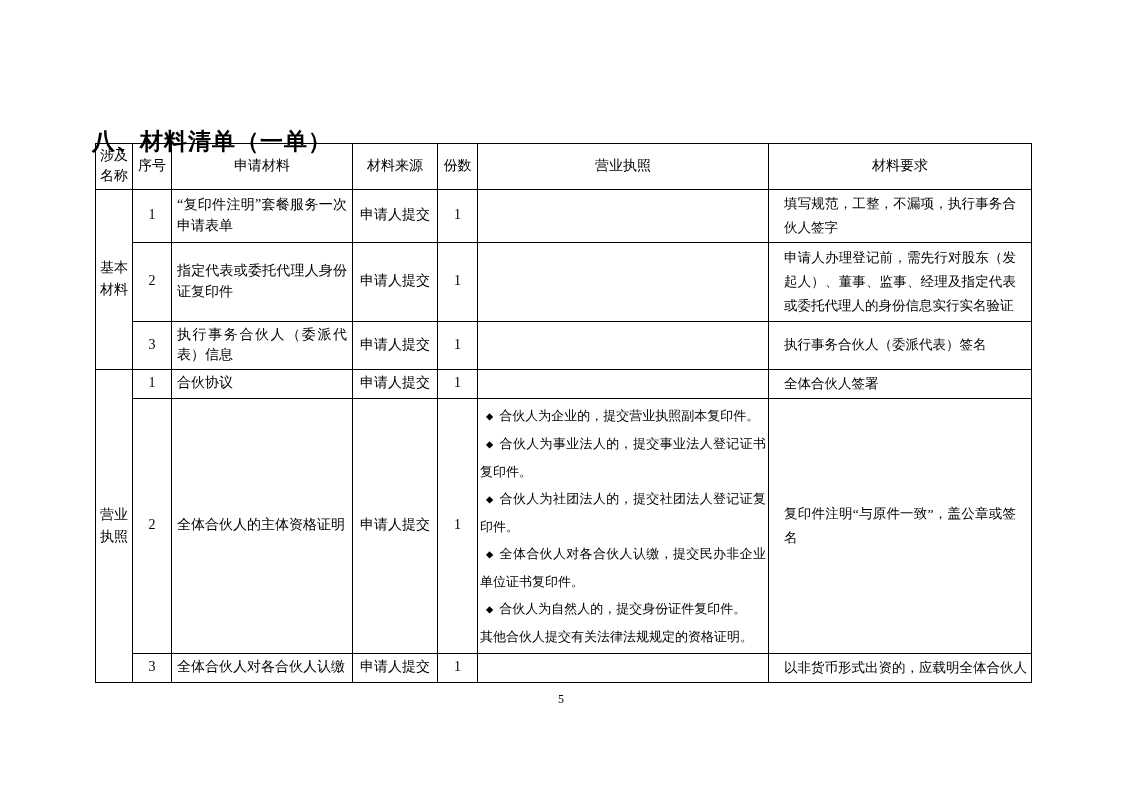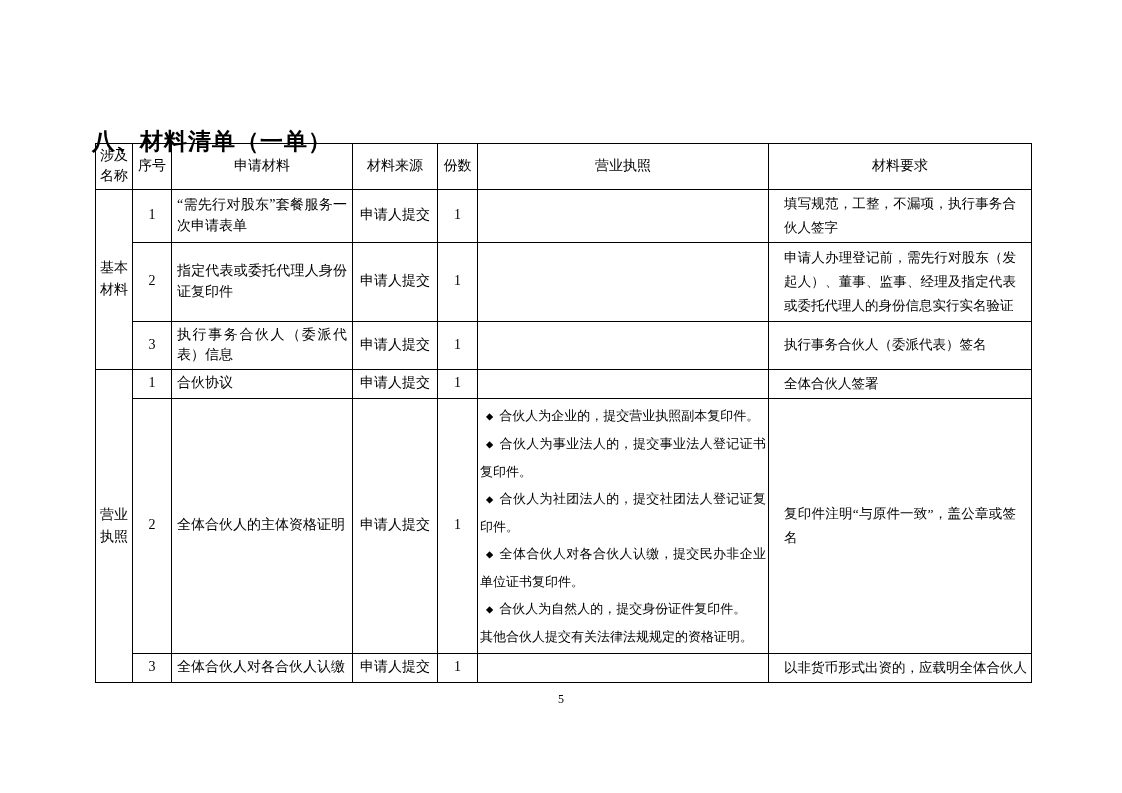--- a/index.html
+++ b/index.html
@@ -61,21 +61,21 @@
     <th class="hdr">申请材料</th>
     <th class="hdr">材料来源</th>
     <th class="hdr">份数</th>
     <th class="hdr">营业执照</th>
     <th class="hdr">材料要求</th>
   </tr>
 
   <tr style="height:50px">
     <td class="cat" rowspan="3">基本材料</td>
     <td class="center">1</td>
-    <td class="mat">“需先行对股东”套餐服务一次申请表单</td>
+    <td class="mat">“复印件注明”套餐服务一次申请表单</td>
     <td class="center">申请人提交</td>
     <td class="center">1</td>
     <td class="cases"></td>
     <td class="req">填写规范，工整，不漏项，执行事务合伙人签字</td>
   </tr>
 
   <tr style="height:79px">
     <td class="center">2</td>
     <td class="mat">指定代表或委托代理人身份证复印件</td>
     <td class="center">申请人提交</td>

